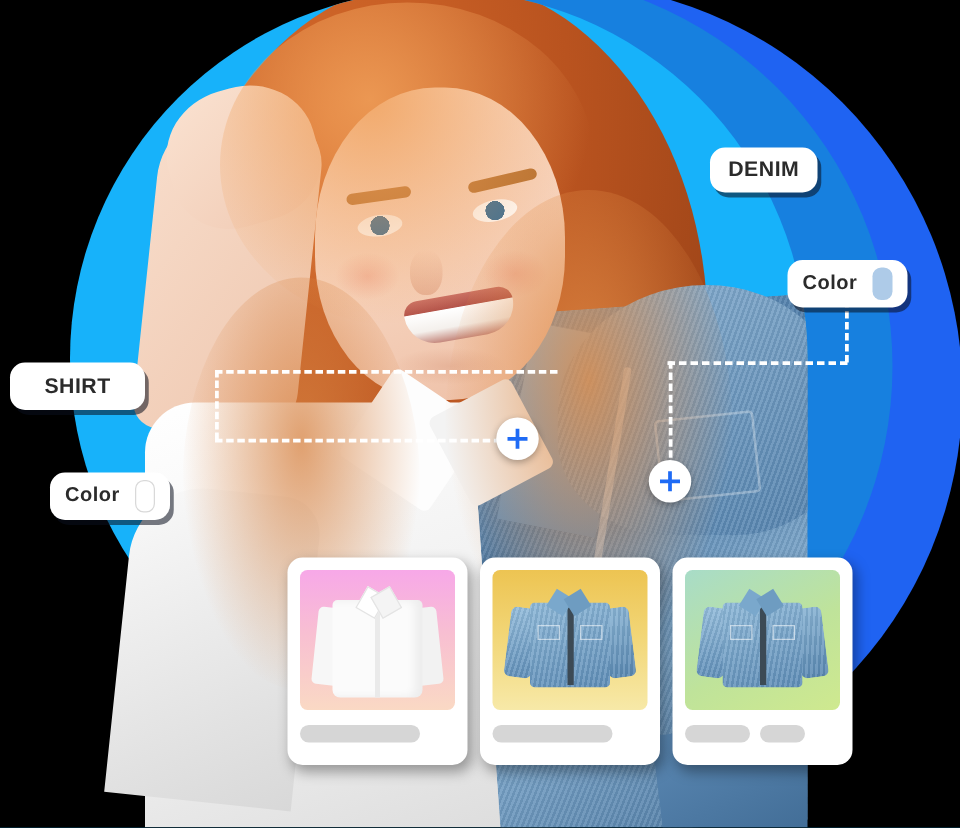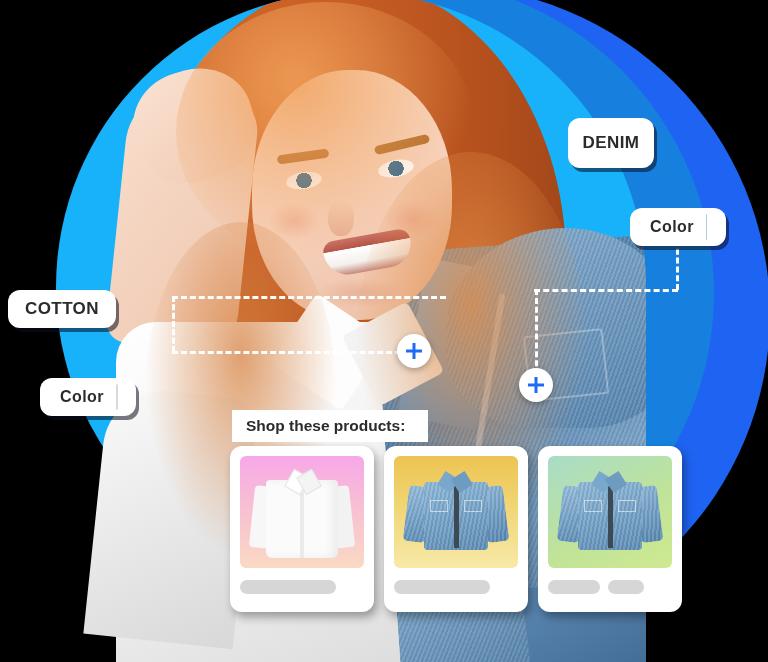--- a/index.html
+++ b/index.html
@@ -99,24 +99,24 @@
   #dash-left-main  { left:172px; top:351px; width:238px; }
   #dash-right-vert1{ left:676px; top:240px; height:50px; }
   #dash-right-main { left:534px; top:289px; width:144px; }
   #dash-right-vert2{ left:535px; top:289px; height:95px; }
 
   
   .tag { position:absolute; display:flex; align-items:center; justify-content:center;
          background:#ffffff; border-radius:12px; box-shadow:3px 4px 0 rgba(10,15,30,.55);
          font-weight:700; color:#2b2b2b; letter-spacing:.4px; }
   .tag.kind { font-size:17px; }
-  .tag.color-tag { font-size:16px; font-weight:600; gap:12px; padding:0 20px; justify-content:space-between; }
+  .tag.color-tag { font-size:16px; font-weight:600; gap:12px; padding:0 12px; justify-content:space-between; }
   .swatch { width:26px; height:26px; border-radius:7px; }
 
-  #tag-denim  { left:568px; top:118px; width:86px; height:50px; }
+  #tag-denim  { left:568px; top:118px; width:86px; height:36px; }
   #tag-jacket { left:598px; top:165px; width:102px; height:38px; }
   #tag-color-r{ left:630px; top:208px; width:96px; height:38px; }
   #tag-cotton { left:8px;  top:290px; width:108px; height:38px; }
   #tag-shirt  { left:22px; top:334px; width:98px;  height:38px; }
   #tag-color-l{ left:40px; top:378px; width:96px;  height:38px; }
 
   
   .plus { position:absolute; width:34px; height:34px; border-radius:50%; background:#fff;
           box-shadow:0 2px 6px rgba(0,0,0,.3); display:flex; align-items:center; justify-content:center; }
   .plus svg { display:block; }
@@ -223,39 +223,38 @@
 
   <div class="tag kind" id="tag-denim">
     <span>DENIM</span>
   </div>
   <div class="tag color-tag" id="tag-color-r">
     <span>Color</span>
     <span class="swatch" id="swatch-r" style="background: rgb(174, 203, 232);"></span>
   </div>
 
   <div class="tag kind" id="tag-cotton">
-    <span>COTTON</span>
+    <span>SHIRT</span>
   </div>
   <div class="tag color-tag" id="tag-color-l">
     <span>Color</span>
     <span class="swatch" id="swatch-l" style="background: rgb(255, 255, 255); border: 1px solid rgb(217, 217, 217);"></span>
   </div>
 
   <div class="plus" id="plus-1">
     <svg width="20" height="20" viewBox="0 0 20 20">
       <path d="M10 2 V18 M2 10 H18" stroke="#1F6BF5" stroke-width="3" stroke-linecap="butt"></path>
     </svg>
   </div>
   <div class="plus" id="plus-2">
     <svg width="20" height="20" viewBox="0 0 20 20">
       <path d="M10 2 V18 M2 10 H18" stroke="#1F6BF5" stroke-width="3" stroke-linecap="butt"></path>
     </svg>
   </div>
 
-  <div id="shop-header">Shop these products:</div>
 
   <div class="card" id="card-1">
     <div class="card-img" id="img-1">
       <div class="g" id="s-sleeve-l"></div>
       <div class="g" id="s-sleeve-r"></div>
       <div class="g" id="s-body"></div>
       <div class="g" id="s-placket"></div>
       <div class="g" id="s-collar-l"></div>
       <div class="g" id="s-collar-r"></div>
     </div>

